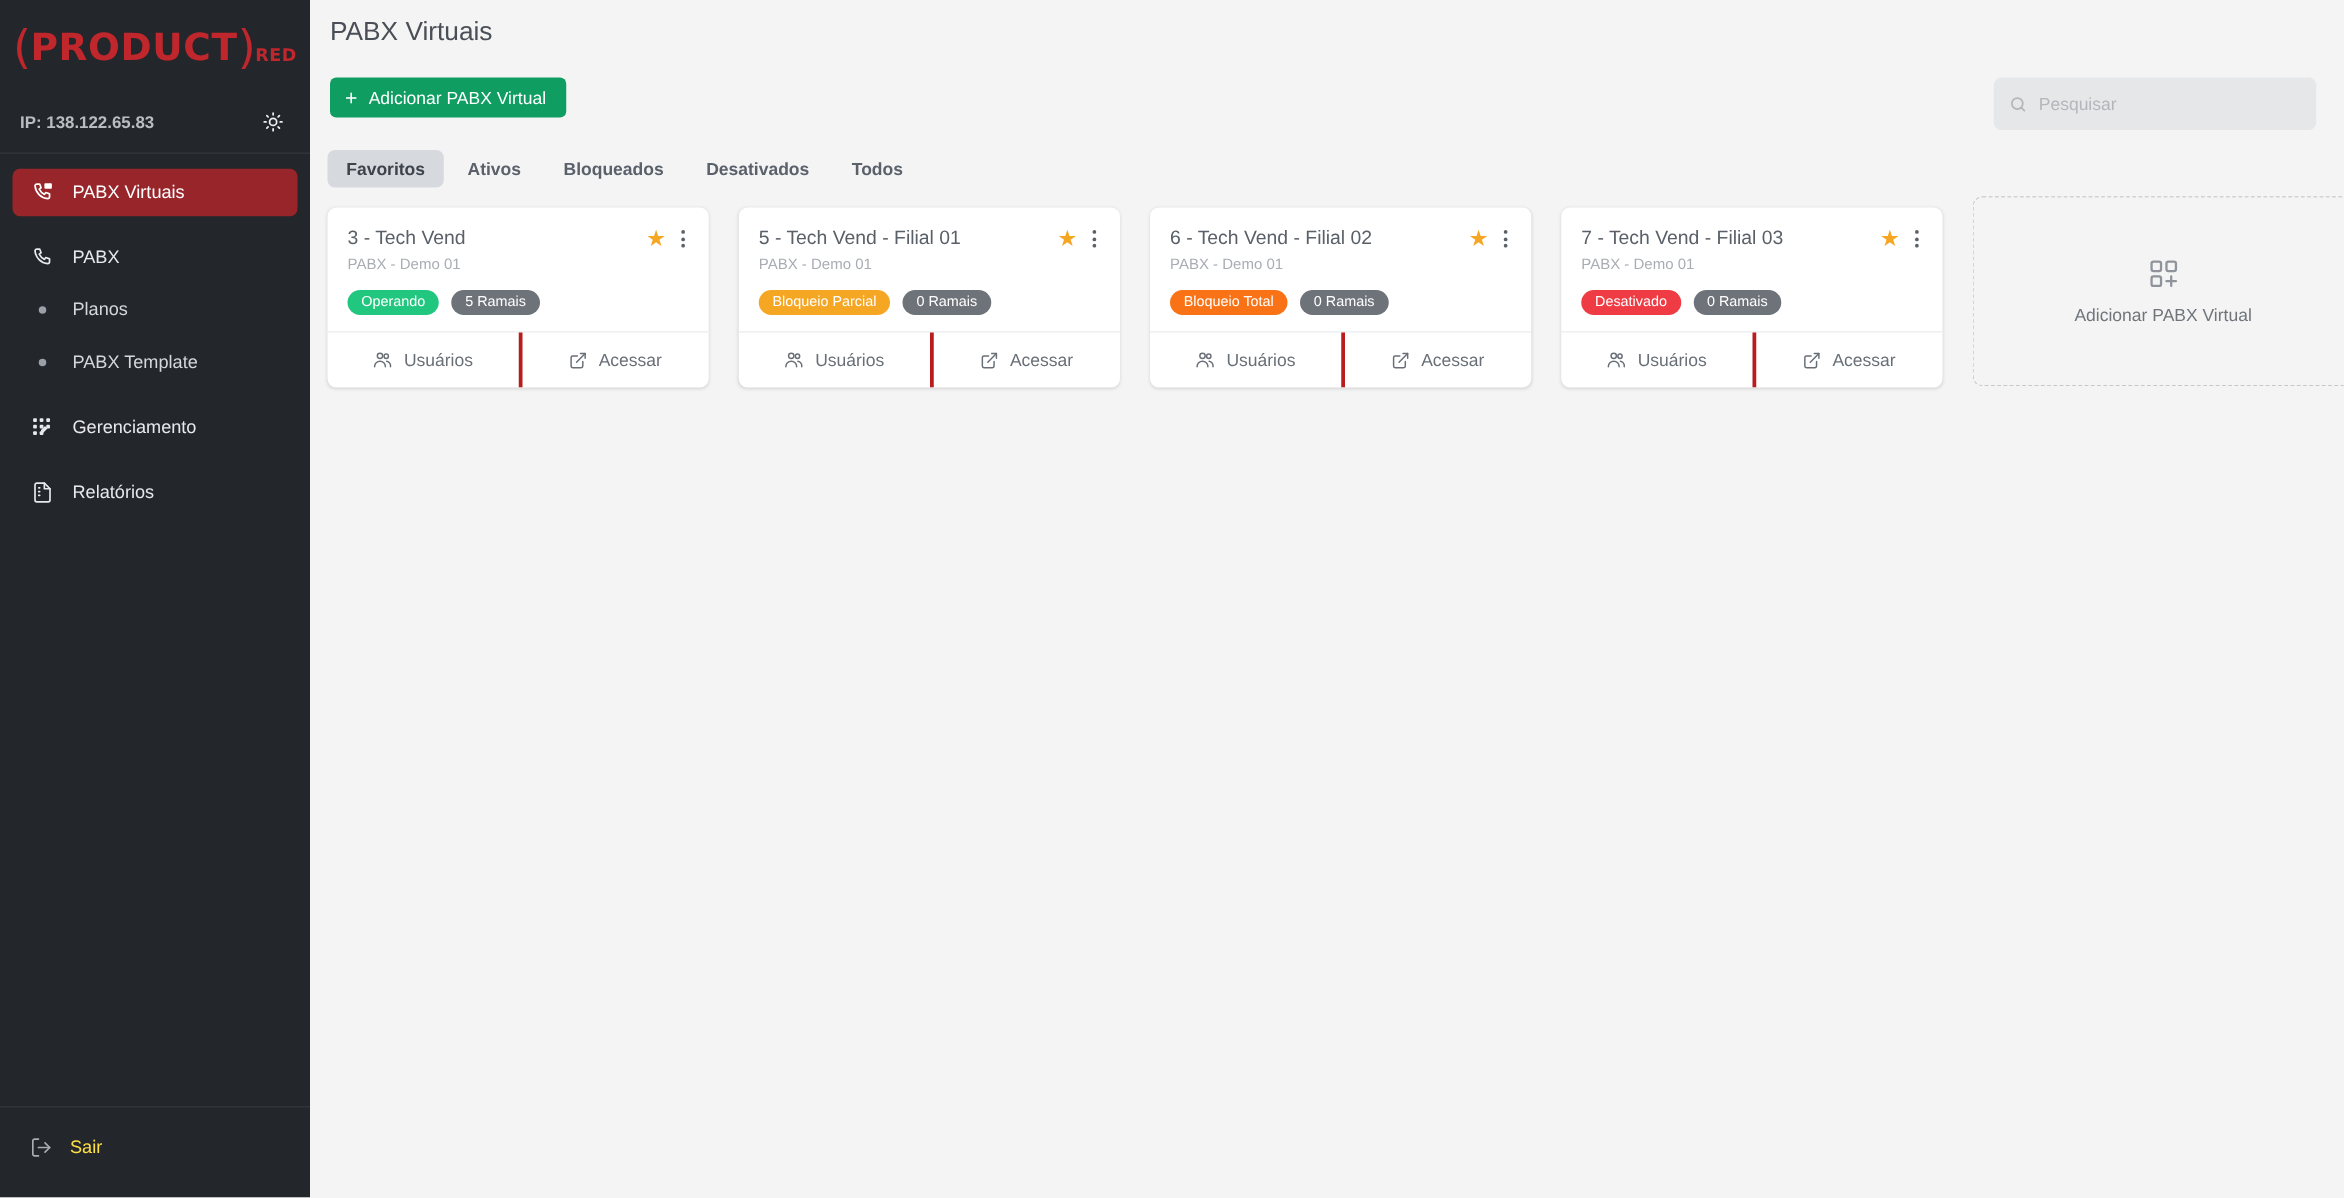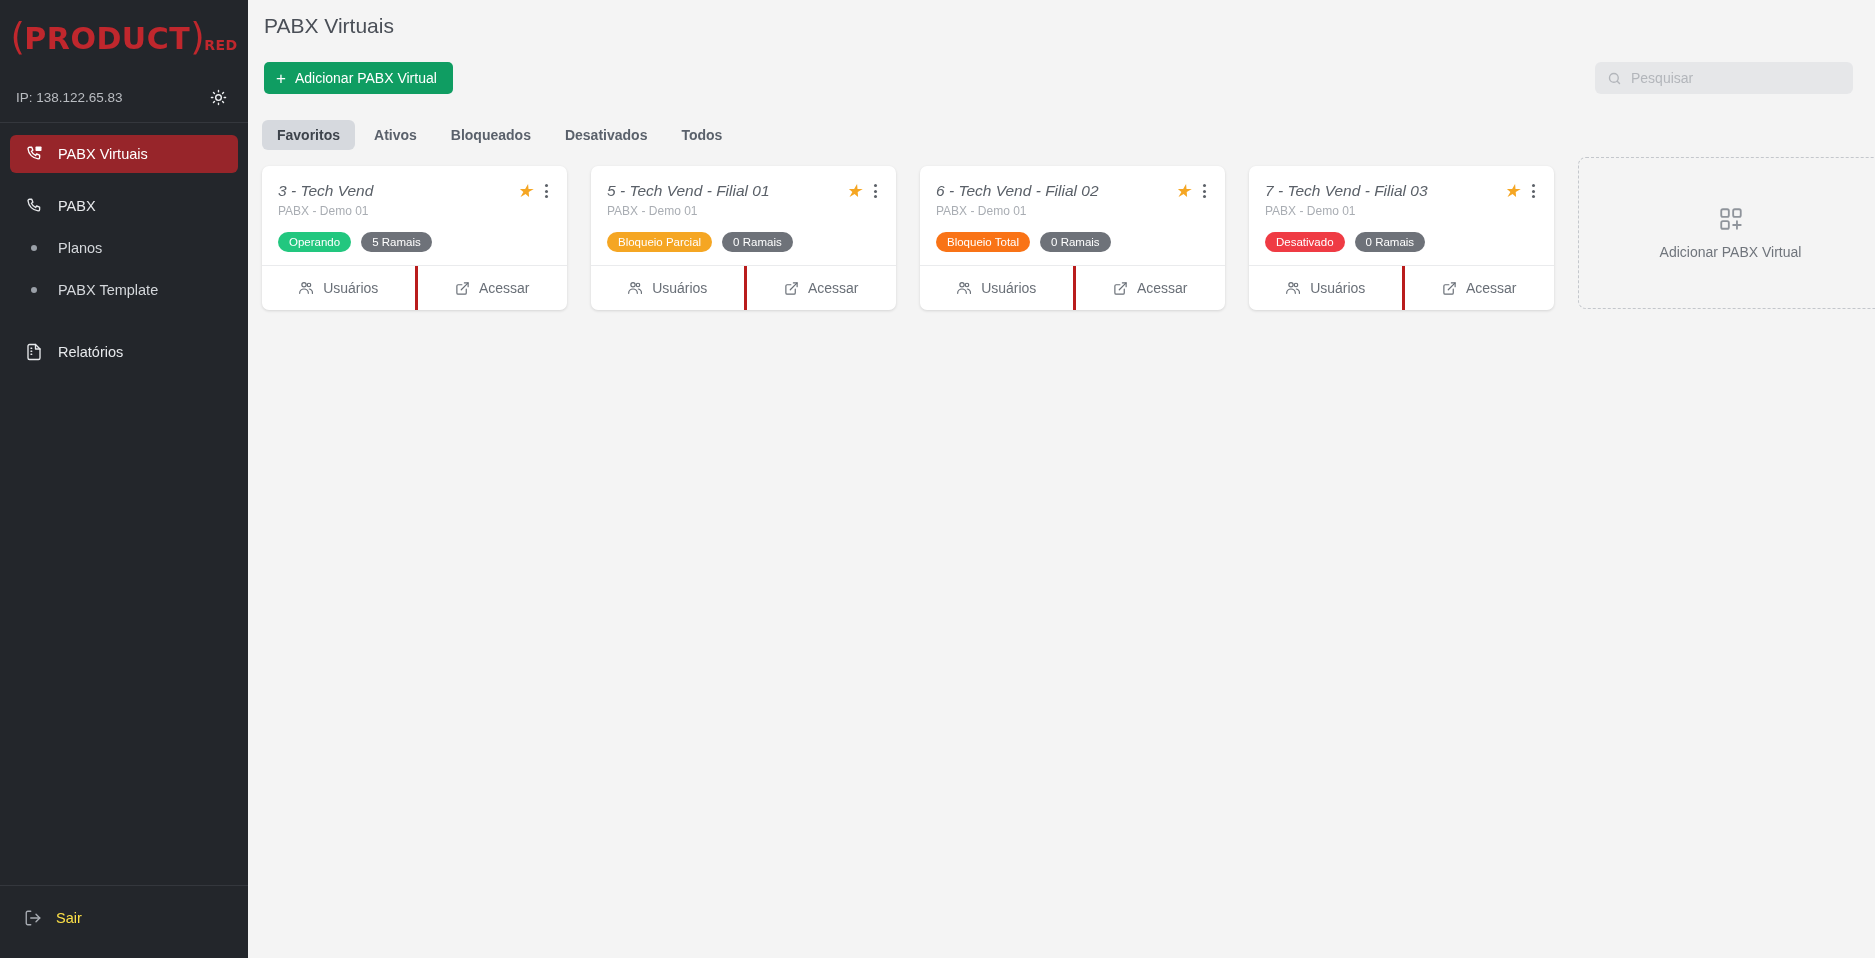--- a/index.html
+++ b/index.html
@@ -32,20 +32,21 @@
     display: flex; align-items: flex-start;
   }
   .logo .paren { font-size: 37px; line-height: 34px; font-weight: 400; }
   .logo .word  { font-size: 30px; line-height: 36px; letter-spacing: 0.5px; }
   .logo .sup   { font-size: 14px; line-height: 16px; letter-spacing: 0.5px; margin-top: 16px; }
 
   .ip-row {
     height: 50px;
     display: flex; align-items: center; justify-content: space-between;
     padding: 0 18px 0 16px;
+    font-weight: bold;
   }
   .ip-text { color: #b9bcc1; font-size: 13.5px; }
   .theme-toggle {
     width: 24px; height: 24px; display: flex; align-items: center; justify-content: center;
     cursor: pointer;
   }
   .sb-divider { height: 1px; background: #34373d; width: 100%; }
 
   .nav { padding: 12px 10px 0 10px; flex: 1 1 auto; }
   .nav-item {
@@ -81,21 +82,21 @@
     position: absolute; left: 16px; top: 62px;
     height: 32px; padding: 0 16px 0 12px;
     background: #0f9d62; color: #fff; border: none; border-radius: 5px;
     font-size: 14px; font-family: "Liberation Sans", sans-serif;
     display: flex; align-items: center; gap: 9px; cursor: pointer;
   }
   .add-btn .plus { font-size: 17px; line-height: 1; font-weight: 400; }
 
   .search-box {
     position: absolute; right: 22px; top: 62px;
-    width: 258px; height: 32px;
+    width: 258px; height: 42px;
     background: #e6e7e9; border-radius: 6px;
     display: flex; align-items: center; gap: 9px; padding: 0 12px;
   }
   .search-box input {
     border: none; background: transparent; outline: none;
     font-size: 14px; color: #55595f; width: 100%;
     font-family: "Liberation Sans", sans-serif;
   }
   .search-box input::placeholder { color: #b3b6bb; }
 
@@ -115,21 +116,21 @@
   }
   .card {
     width: 305px;
     background: #ffffff;
     border-radius: 7px;
     box-shadow: 0 1px 3px rgba(0,0,0,0.13);
     overflow: hidden;
     flex: 0 0 305px;
   }
   .card-body { padding: 14px 16px 13px 16px; }
-  .card-top { display: flex; align-items: center; justify-content: space-between; font-style: italic; }
+  .card-top { display: flex; align-items: center; justify-content: space-between; }
   .card-title { font-size: 15.5px; color: #5a6068; font-weight: 400; padding-top: 1px; }
   .card-actions { display: flex; align-items: center; gap: 9px; padding-top: 2px; }
   .star { color: #f5a623; font-size: 18px; line-height: 1; cursor: pointer; }
   .kebab { display: flex; flex-direction: column; gap: 2.5px; cursor: pointer; padding: 2px 3px; }
   .kebab i { width: 3px; height: 3px; background: #5c6168; border-radius: 50%; display: block; }
   .card-sub { font-size: 12px; color: #a9adb3; margin-top: 4px; }
   .badges { display: flex; gap: 10px; margin-top: 14px; }
   .badge {
     border-radius: 13px; padding: 4px 11px;
     font-size: 11.5px; color: #ffffff; white-space: nowrap;
@@ -210,20 +211,36 @@
         <span>Planos</span>
       </div>
 
       <div class="nav-item sub">
         <span class="dot"></span>
         <span>PABX Template</span>
       </div>
 
       <div class="nav-gap"></div>
 
+      <div class="nav-item">
+        <span class="ico">
+          <svg width="18" height="18" viewBox="0 0 24 24" fill="#e7e9ec">
+            <rect x="2" y="2" width="4" height="4" rx="1"></rect>
+              <rect x="9" y="2" width="4" height="4" rx="1"></rect>
+              <rect x="16" y="2" width="4" height="4" rx="1"></rect>
+            <rect x="2" y="9" width="4" height="4" rx="1"></rect>
+              <rect x="9" y="9" width="4" height="4" rx="1"></rect>
+              <rect x="16" y="9" width="4" height="4" rx="1"></rect>
+            <rect x="2" y="16" width="4" height="4" rx="1"></rect>
+              <rect x="9" y="16" width="4" height="4" rx="1"></rect>
+            <path d="M22.2 12.6 17 17.8V21h3.2l5.2-5.2z" transform="translate(-3.5,0) scale(0.82)"></path>
+          </svg>
+        </span>
+        <span>Gerenciamento</span>
+      </div>
 
       <div class="nav-gap"></div>
 
       <div class="nav-item">
         <span class="ico">
           <svg width="18" height="18" viewBox="0 0 24 24" fill="none" stroke="#e7e9ec" stroke-width="1.8" stroke-linecap="round" stroke-linejoin="round">
             <path d="M14 2H6a2 2 0 0 0-2 2v16a2 2 0 0 0 2 2h12a2 2 0 0 0 2-2V8z"></path>
             <path d="M14 2v6h6"></path>
               <path d="M8 7h1M8 11h1M8 15h1"></path>
           </svg>

